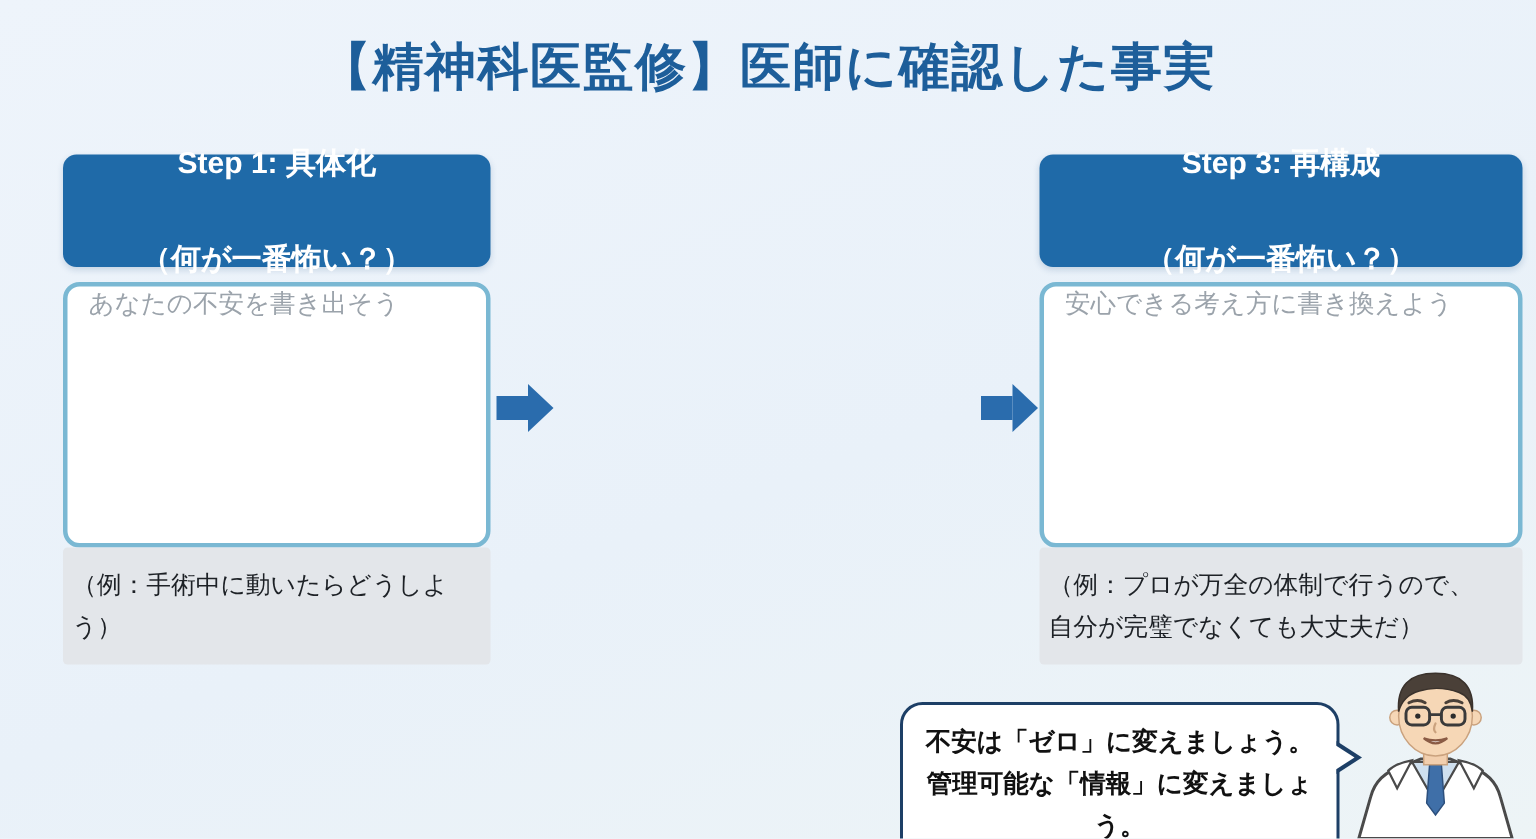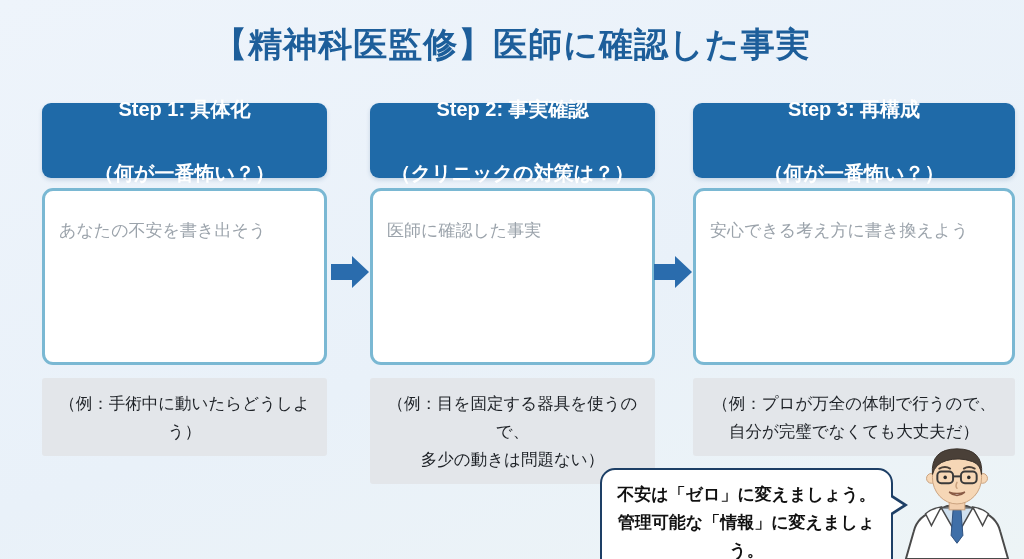--- a/index.html
+++ b/index.html
@@ -47,32 +47,31 @@
   }
   .step-input {
     display: block;
     margin-top: 10px;
     width: 100%;
     height: 177px;
     background: #ffffff;
     border: 3px solid #7ab8d3;
     border-radius: 11px;
     resize: none;
-    padding: 28px 14px;
+    padding: 0 14px;
     font-family: "Liberation Sans", "DejaVu Sans", sans-serif;
     font-size: 17px;
     color: #333;
     outline: none;
   }
   .step-input::placeholder { color: #9ba3ab; opacity: 1; }
   .example-box {
-    margin-top: 13px;
     background: #e3e6ea;
     border-radius: 3px;
-    text-align: center;
+    text-align: left;
     font-size: 16.5px;
     color: #1d2126;
     line-height: 1.7;
     padding: 11px 6px;
   }
   .example-line { display: block; }
   .arrow {
     position: absolute;
     top: 256px;
   }
@@ -154,31 +153,20 @@
     <div class="example-box">
       <span class="example-line">（例：手術中に動いたらどうしよう）</span>
     </div>
   </div>
 
   <div class="arrow arrow-1">
     <div class="shaft"></div>
     <div class="head"></div>
   </div>
 
-  <div class="col col-2">
-    <div class="step-header">
-      <span>Step 2: 事実確認</span>
-      <span>（クリニックの対策は？）</span>
-    </div>
-    <textarea class="step-input" placeholder="医師に確認した事実" style=""></textarea>
-    <div class="example-box">
-      <span class="example-line">（例：目を固定する器具を使うので、</span>
-      <span class="example-line">多少の動きは問題ない）</span>
-    </div>
-  </div>
 
   <div class="arrow arrow-2">
     <div class="shaft"></div>
     <div class="head"></div>
   </div>
 
   <div class="col col-3">
     <div class="step-header">
       <span>Step 3: 再構成</span>
       <span>（何が一番怖い？）</span>

